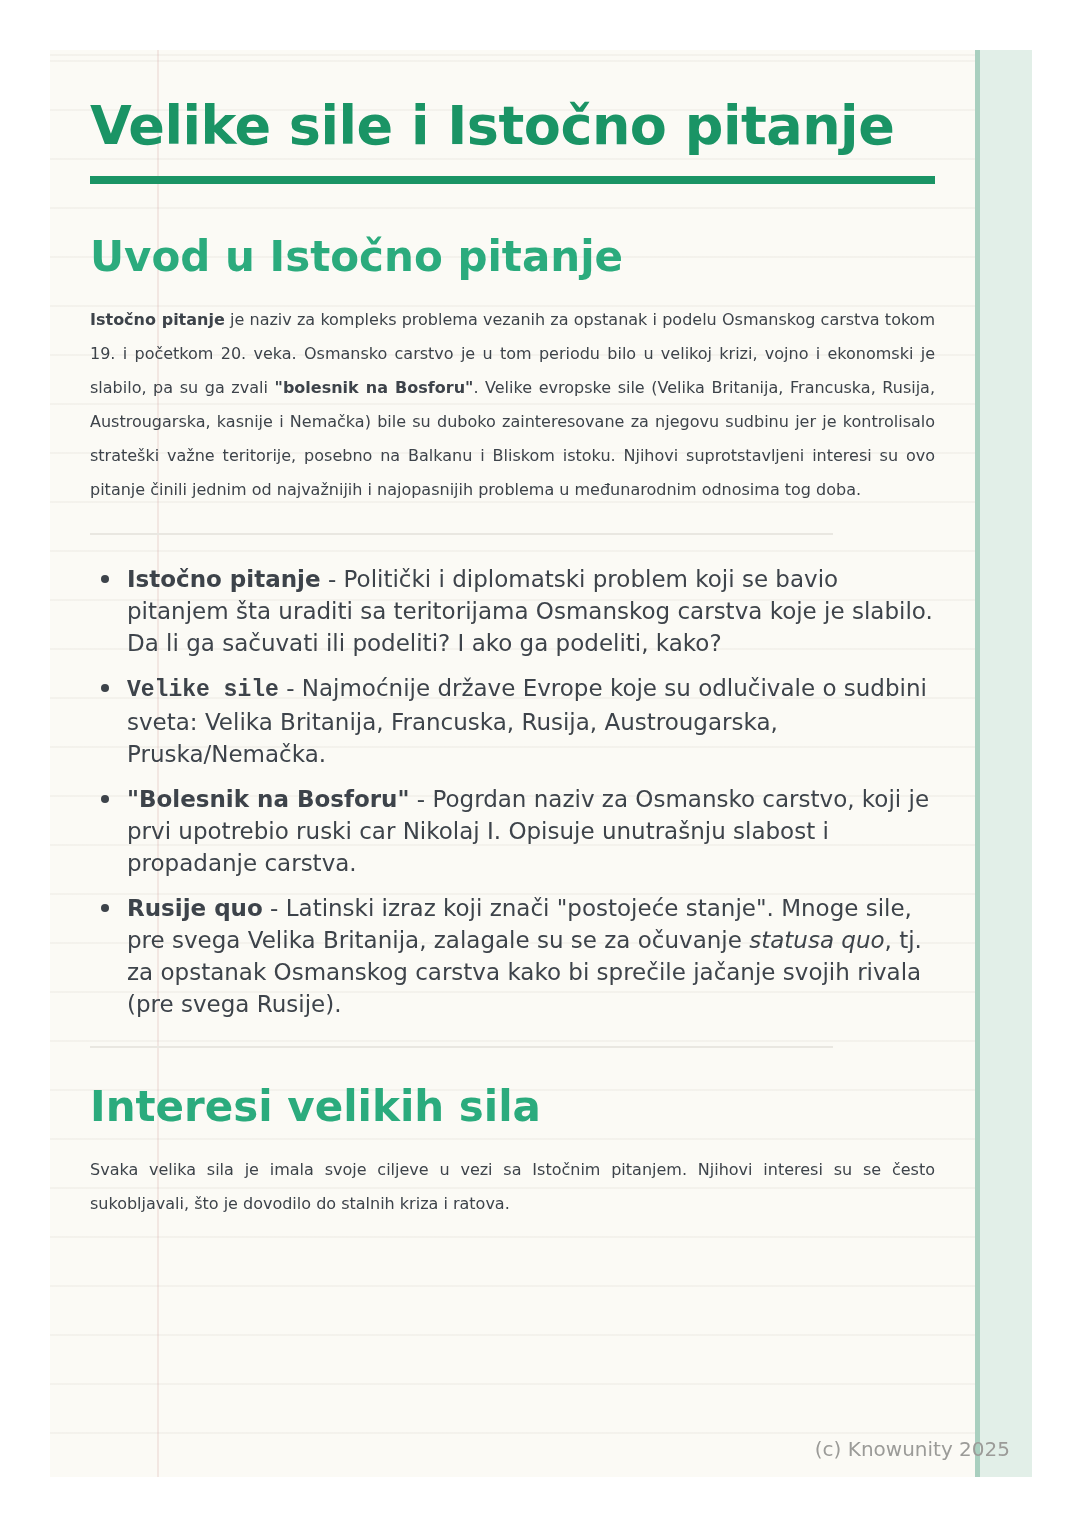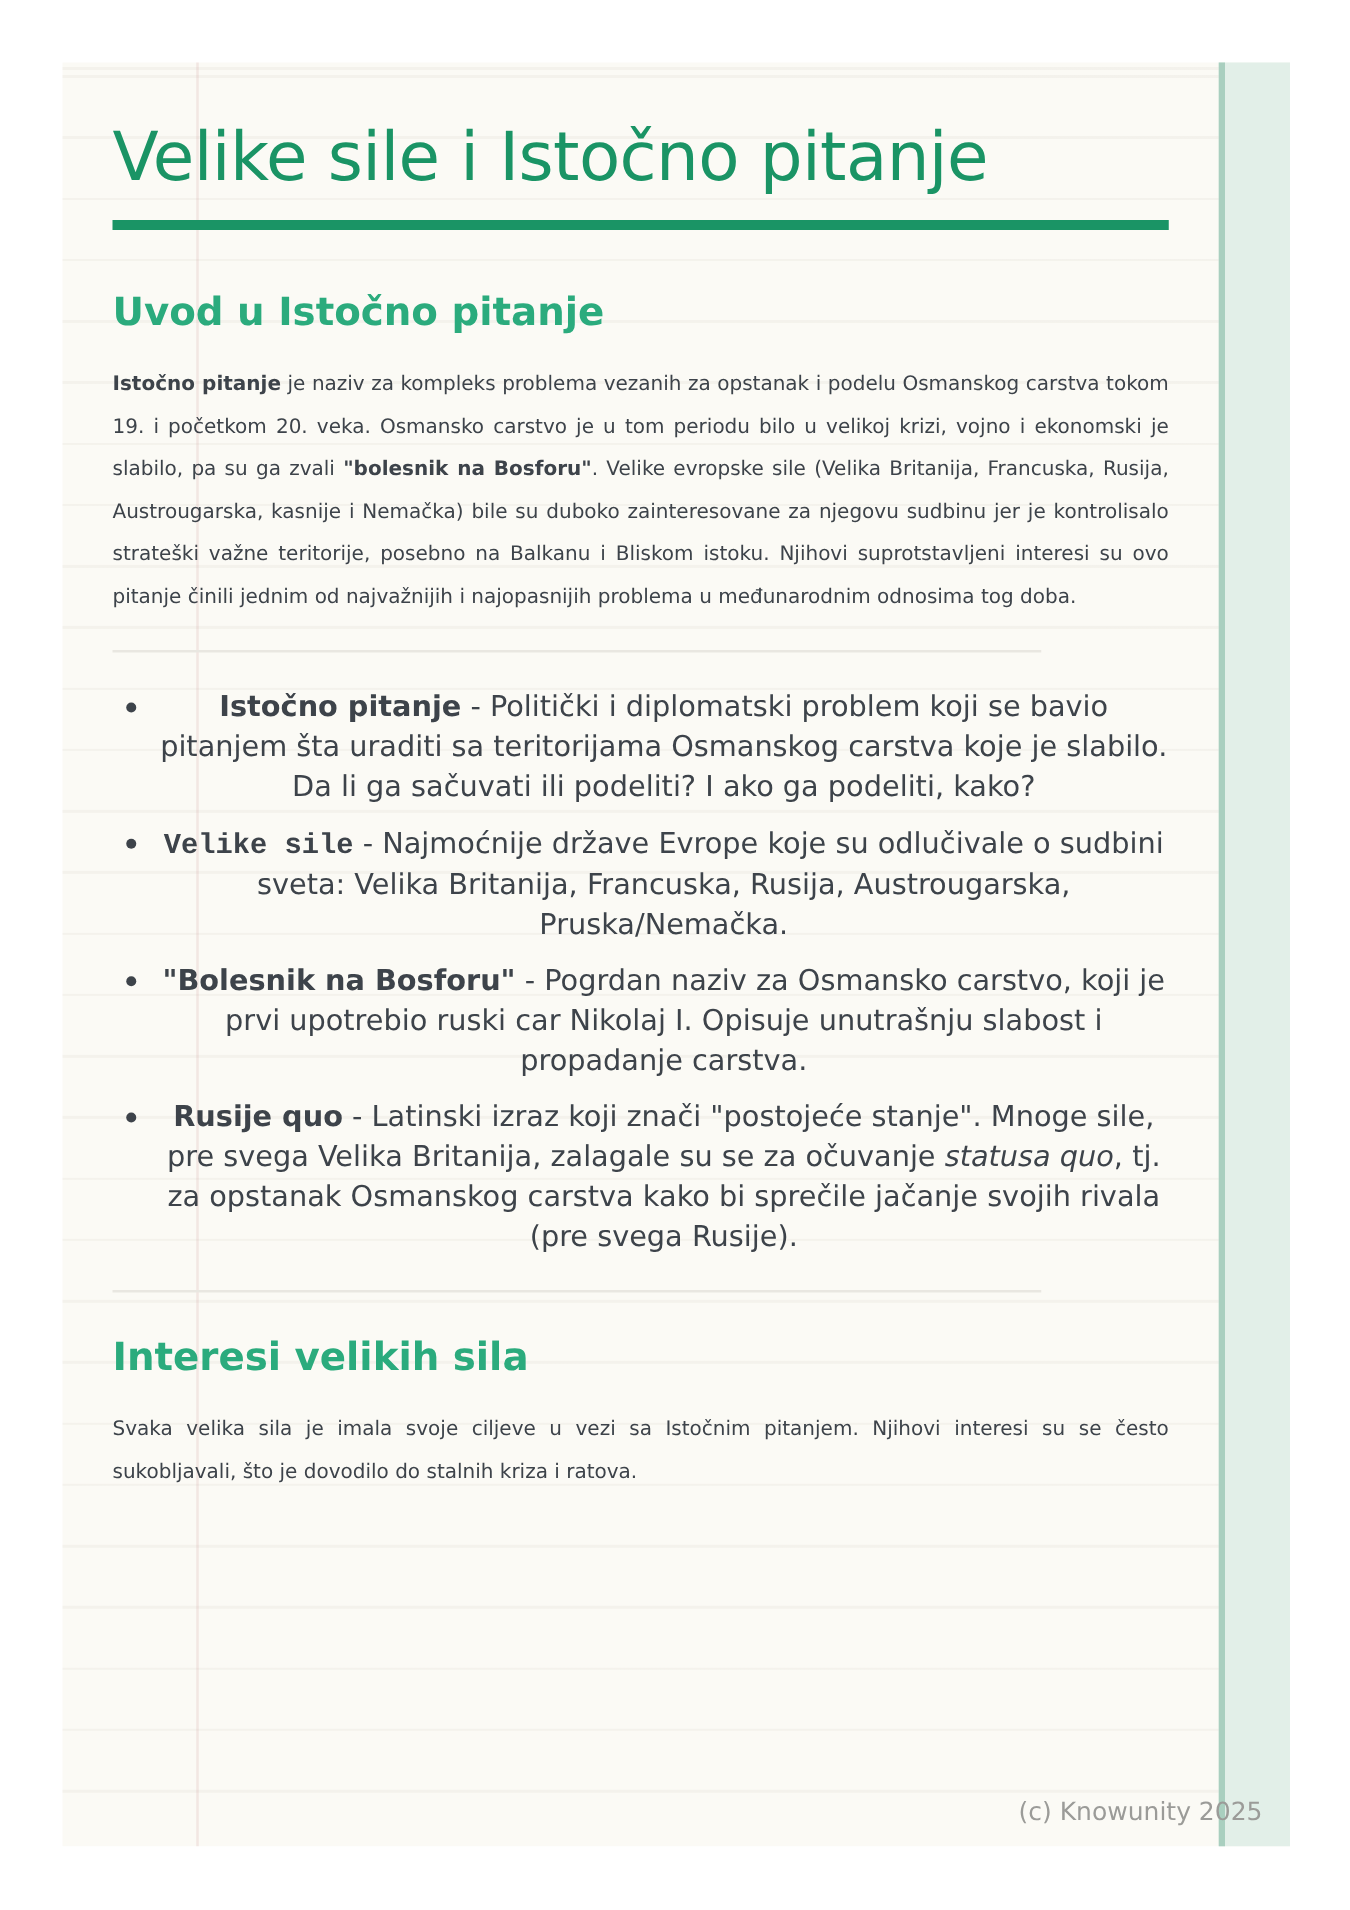--- a/index.html
+++ b/index.html
@@ -44,33 +44,33 @@
     width: 57px;
     background: #e2efe8;
     border-left: 5px solid #a9cfbf;
   }
   .content {
     position: relative;
     padding: 44px 97px 0 40px;
   }
   h1.doc-title {
     font-size: 54px;
-    font-weight: 400;
+    font-weight: 700;
     line-height: 1.18;
     color: #1a9465;
     letter-spacing: -0.5px;
   }
   .title-rule {
     height: 8px;
     width: 100%;
     background: #1a9465;
     margin-top: 18px;
   }
   h2.section-heading {
-    font-size: 31px;
+    font-size: 42px;
     font-weight: 700;
     color: #2bab7d;
   }
   .sec-intro h2 { margin-top: 48px; }
   .sec-terms h2 { margin-top: 34px; }
   .sec-interests h2 { margin-top: 34px; }
   p.body-par {
     margin-top: 22px;
     font-size: 16px;
     line-height: 34px;
@@ -87,21 +87,20 @@
     margin-top: 28px;
     list-style: none;
   }
   ul.term-list li {
     position: relative;
     padding-left: 37px;
     margin-bottom: 13px;
     font-size: 23px;
     line-height: 32px;
     color: #3d434a;
-    text-align: center;
   }
   ul.term-list li::before {
     content: "";
     position: absolute;
     left: 11px;
     top: 12px;
     width: 8px;
     height: 8px;
     border-radius: 50%;
     background: #3d434a;

